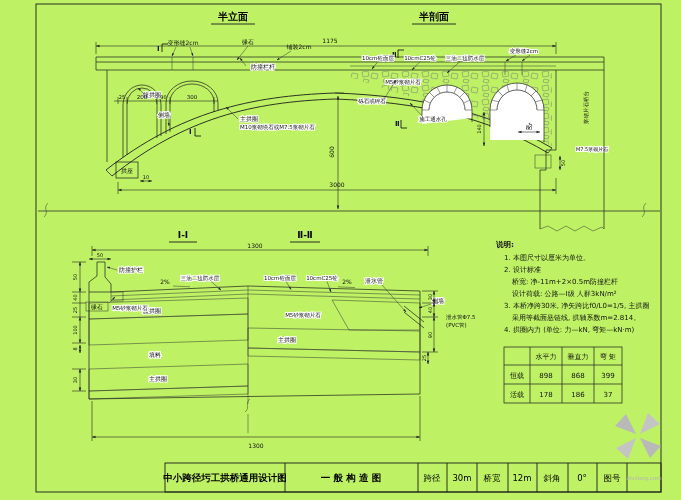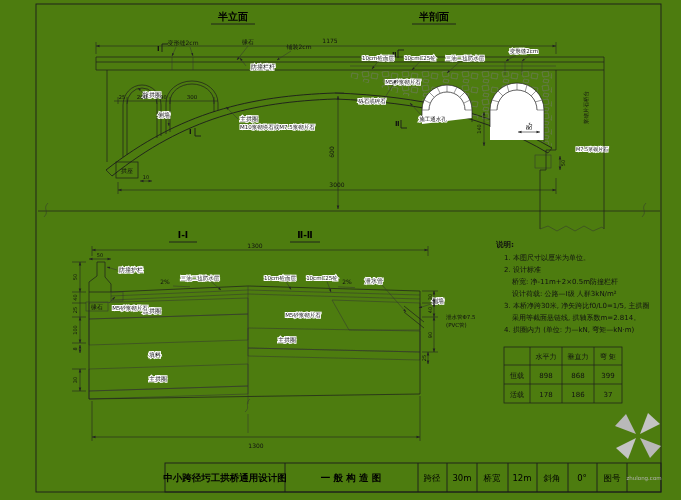--- a/index.html
+++ b/index.html
@@ -1,16 +1,16 @@
 <!DOCTYPE html>
 <html><head>
 <meta charset="utf-8">
 <style>
   html,body{margin:0;padding:0;background:#fff;}
-  #sheet{position:relative;width:681px;height:500px;background:#4d7c0f;overflow:hidden;
+  #sheet{position:relative;width:681px;height:500px;background:#bef264;overflow:hidden;
          font-family:"DejaVu Sans",sans-serif;}
   svg{position:absolute;left:0;top:0;}
   .ln{stroke:#1c1c1c;stroke-width:0.9;fill:none;}
   .md{stroke:#1c1c1c;stroke-width:0.7;fill:none;}
   .th{stroke:#333;stroke-width:0.5;fill:none;}
   .dim{stroke:#222;stroke-width:0.6;fill:none;}
   .txt{font-size:6px;fill:#111;}
   .txt55{font-size:5.5px;fill:#111;}
   .txt5{font-size:5px;fill:#111;}
   .txt7{font-size:7px;fill:#111;}

